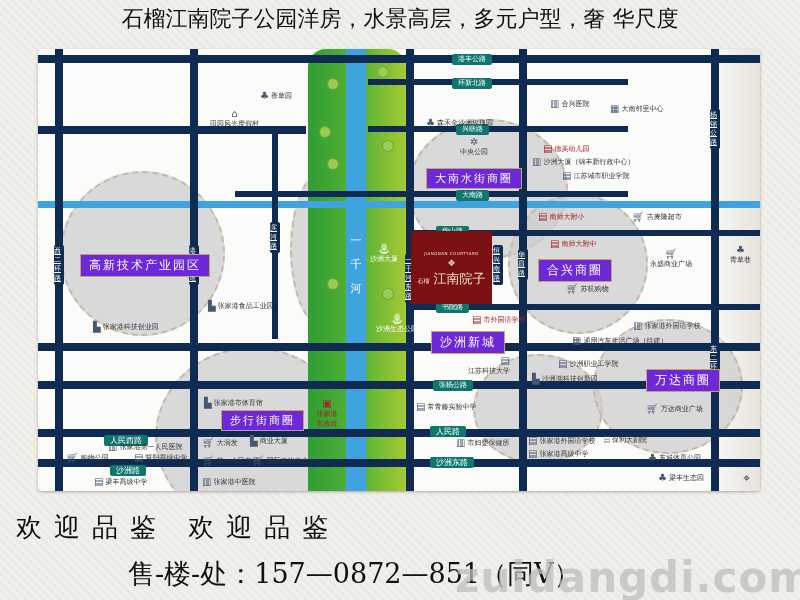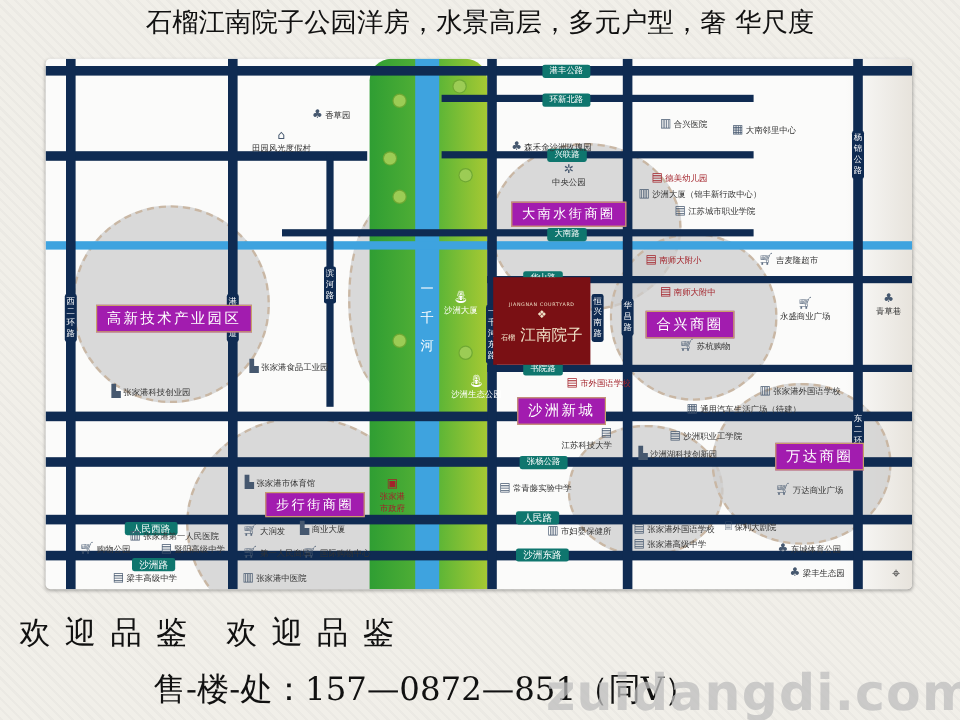--- a/index.html
+++ b/index.html
@@ -10,22 +10,22 @@
   .title{position:absolute;left:0;top:4px;width:800px;text-align:center;font-family:"DejaVu Serif",serif;font-size:22px;color:#111;letter-spacing:0px;}
   .map{position:absolute;left:38px;top:49px;width:722px;height:442px;background:#fbfbfa;border-radius:4px;overflow:hidden;box-shadow:0 1px 3px rgba(0,0,0,.3);}
   .rightshade{position:absolute;right:0;top:0;width:55px;height:100%;background:linear-gradient(90deg,#fbfbfa,#e7e3dc);}
   .circle{position:absolute;border-radius:50%;background:rgba(205,205,205,0.75);border:2px dashed #c9b7a4;box-sizing:border-box;}
   .road{position:absolute;background:#0f2b52;}
   .hroad{height:8px;}
   .vroad{width:8px;}
   .river{position:absolute;background:#3ea3df;}
   .park{position:absolute;background:linear-gradient(90deg,#2f9e33,#5fb636 60%,#a6c933);}
   .rlabel{position:absolute;background:#0f766e;color:#fff;font-size:7px;padding:1px 6px;border-radius:2px;white-space:nowrap;line-height:9px;}
-  .vlabel{position:absolute;background:#0f2b52;color:#fff;font-size:7px;width:10px;text-align:center;border-radius:2px;line-height:9px;padding:2px 0;word-break:break-all;}
-  .district{position:absolute;background:#a21caf;color:#fff;font-size:12px;padding:2px 8px;border:1px solid #c8a06a;white-space:nowrap;letter-spacing:2px;}
+  .vlabel{position:absolute;background:#0f2b52;color:#fff;font-size:7px;width:10px;border-radius:2px;line-height:9px;padding:2px 0;word-break:break-all;text-decoration:underline;}
+  .district{position:absolute;background:#6d28d9;color:#fff;font-size:12px;padding:2px 8px;border:1px solid #c8a06a;white-space:nowrap;letter-spacing:2px;}
   .poi{position:absolute;font-size:7px;color:#333;white-space:nowrap;display:flex;align-items:center;gap:2px;}
   .poi.red{color:#a3222a;}
   .ico{display:inline-block;font-size:10px;color:#46586f;line-height:10px;}
   .red .ico{color:#a3222a;}
   .project{position:absolute;left:373px;top:182px;width:81px;height:73px;background:#7a1014;color:#f0e2c8;text-align:center;}
   .project .en{font-size:4px;margin-top:20px;letter-spacing:.5px;}
   .project .logo{font-size:9px;margin-top:2px;}
   .project .name{font-family:"DejaVu Serif",serif;font-size:13px;margin-top:2px;}
   .riverlbl{position:absolute;color:#fff;font-size:11px;width:14px;text-align:center;line-height:24px;}
   .welcome{position:absolute;left:16px;top:510px;font-family:"DejaVu Serif",serif;font-size:26px;color:#111;letter-spacing:12px;}

